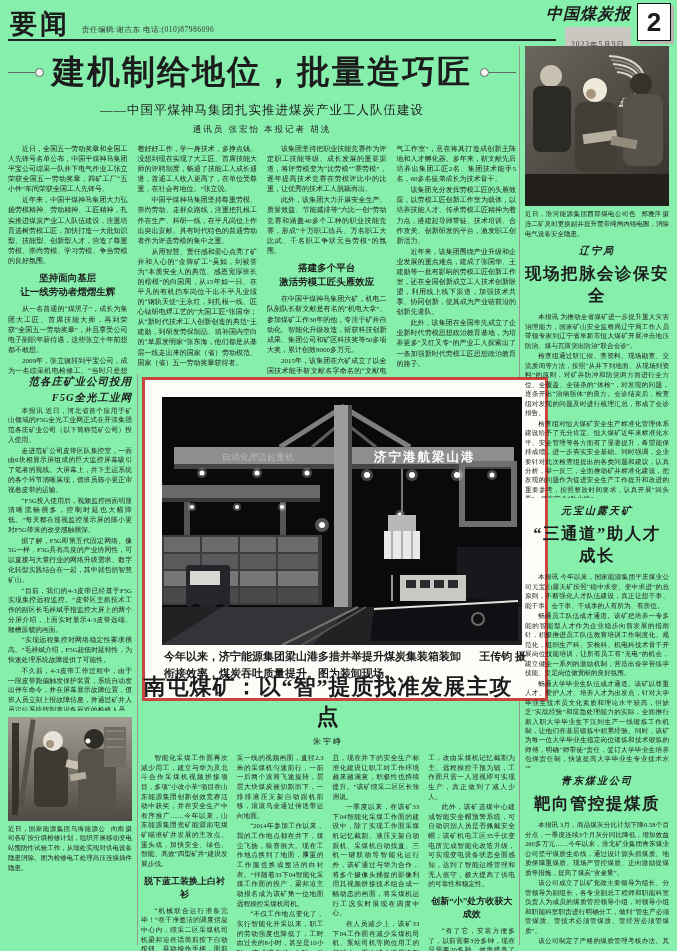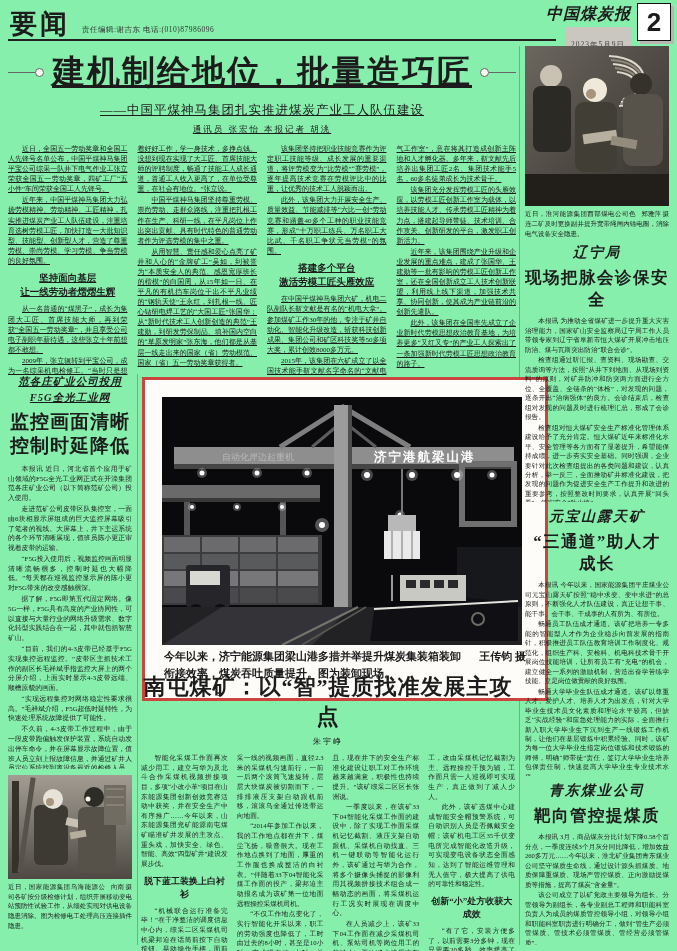--- a/index.html
+++ b/index.html
@@ -13,40 +13,40 @@
   .editor-line{position:absolute;left:82px;top:25px;font-size:7.5px;color:#333;letter-spacing:.5px;}
   .head-rule{position:absolute;left:8px;top:39px;width:548px;height:1.5px;background:#222;}
   .paper-block{position:absolute;right:46px;top:4px;text-align:right;}
   .paper-name{font-size:16px;font-weight:bold;font-style:italic;letter-spacing:1px;}
   .paper-date{font-size:7.5px;background:#c9c7c0;color:#444;padding:13px 6px;margin-top:2px;
         display:inline-block;letter-spacing:1px;}
   .page-num{position:absolute;right:6px;top:3px;width:32px;height:36px;border:1.5px solid #111;
         background:#fff;font-size:26px;font-weight:bold;text-align:center;line-height:36px;
         box-shadow:3px 3px 0 #b9b7b1;font-family:"Liberation Sans",sans-serif;}
   
-  .lead{position:absolute;left:8px;top:46px;width:508px;text-decoration:underline;}
+  .lead{position:absolute;left:8px;top:46px;width:508px;}
   .lead-headrow{display:flex;align-items:center;gap:8px;margin-top:4px;}
   .orn{flex:1;display:flex;align-items:center;}
   .orn .bar{flex:1;height:1px;background:#666;}
   .orn .dot{width:7px;height:7px;border:1px solid #666;border-radius:50%;background:#f8f7f2;}
   .lead-headline{font-size:33px;font-weight:bold;letter-spacing:2px;white-space:nowrap;}
   .lead-deck{text-align:center;font-size:12.5px;margin-top:7px;letter-spacing:1px;}
   .lead-byline{text-align:center;font-size:8.5px;margin-top:5px;color:#222;letter-spacing:2px;}
   .lead-body{margin-top:8px;height:238px;overflow:hidden;
         column-count:4;column-gap:10px;}
   
   .blk-p{font-size:7px;line-height:1.44;text-align:justify;text-indent:2em;margin:0 0 1px 0;}
   .blk-h{font-size:9.5px;font-weight:bold;text-align:center;line-height:1.45;margin:6px 0 5px 0;
         white-space:pre-line;text-indent:0;}
   
   .vrule-sidebar{position:absolute;left:519px;top:46px;width:1px;height:899px;background:#9a988f;}
   .vrule-left{position:absolute;left:137px;top:374px;width:1px;height:571px;background:#9a988f;}
   
   .leftcol{position:absolute;left:8px;top:374px;width:124px;}
-  .kicker{font-size:11px;text-align:center;letter-spacing:1px;font-weight:bold;font-style:italic;text-decoration:underline;}
+  .kicker{font-size:11px;text-align:right;letter-spacing:1px;font-weight:bold;font-style:italic;}
   .leftcol .kicker{font-size:10.5px;line-height:1.5;}
   .leftcol-headline{font-size:19px;font-weight:bold;text-align:center;line-height:1.3;
         letter-spacing:1px;margin:4px 0 5px 0;}
   .leftcol-body{height:305px;overflow:hidden;}
   .leftcol-body .blk-p{font-size:6.8px;}
   .left-photo{margin-top:6px;}
   .caption{font-size:6.5px;line-height:1.5;text-align:justify;margin-top:3px;}
   .caption .credit{float:right;padding-left:6px;}
   
   .center-photo{position:absolute;left:142px;top:377px;width:366px;height:284px;
@@ -58,21 +58,21 @@
   .bottom-article{position:absolute;left:141px;top:672px;width:374px;}
   .bottom-headline{font-size:22px;font-weight:bold;text-align:center;letter-spacing:1px;}
   .bottom-byline{text-align:center;font-size:8px;margin-top:4px;letter-spacing:2px;}
   .bottom-body{margin-top:6px;height:212px;overflow:hidden;column-count:4;column-gap:9px;}
   .bottom-body .blk-p{font-size:6.7px;}
   .bottom-body .blk-h{font-size:9px;}
   
   .sidebar{position:absolute;left:525px;top:46px;width:144px;height:899px;overflow:hidden;}
   .sidebar .caption{margin-bottom:6px;}
   .sb-article{margin-top:4px;}
-  .sb-kicker{font-size:14px;font-weight:bold;font-style:italic;text-align:center;letter-spacing:2px;
+  .sb-kicker{font-size:10px;font-weight:bold;font-style:italic;text-align:center;letter-spacing:2px;
         margin-top:6px;}
   .sb-headline{font-size:16.5px;font-weight:bold;text-align:center;letter-spacing:1.5px;
         margin:5px 0 5px 0;}
   .sb-body{overflow:hidden;}
   .sb-body .blk-p{font-size:6.6px;}
   svg{display:block;}
 </style>
 </head>
 <body>
 
@@ -123,24 +123,20 @@
         <div class="blk-p">此外，该集团在全国率先成立了企业新时代劳模思想政治教育基地，为培养更多“又红又专”的产业工人探索出了一条加强新时代劳模工匠思想政治教育的路子。</div>
       </div>
   </div>
 
   <div class="vrule-sidebar"></div>
   <div class="vrule-left"></div>
 
   <div class="leftcol">
     <div class="kicker">范各庄矿业公司投用</div>
     <div class="kicker">F5G全光工业网</div>
-    <div class="leftcol-headline">
-      <div>监控画面清晰</div>
-      <div>控制时延降低</div>
-    </div>
     <div class="leftcol-body">
         <div class="blk-p">本报讯  近日，河北省首个应用于矿山领域的F5G全光工业网正式在开滦集团范各庄矿业公司（以下简称范矿公司）投入使用。</div>
         <div class="blk-p">走进范矿公司皮带区队集控室，一面由6块相显示屏组成的巨大监控屏幕吸引了笔者的视线。大屏幕上，井下主运系统的各个环节清晰展现，值班员陈小更正审视着皮带的运输。</div>
         <div class="blk-p">“F5G投入使用后，视频监控画面明显清晰流畅很多，控制时延也大幅降低。”每天都在巡视监控显示屏的陈小更对F5G带来的改变感触很深。</div>
         <div class="blk-p">据了解，F5G即第五代固定网络。像5G一样，F5G具有高度的产业协同性，可以直接与大量行业的网络升级需求、数字化转型实践结合在一起，其中就包括智慧矿山。</div>
         <div class="blk-p">“目前，我们的4-3皮带已经基于F5G实现集控远程监控。”皮带区主抓技术工作的副区长毛祥斌手指监控大屏上的两个分屏介绍，上面实时显示4-3皮带远端、顺槽原貌的画面。</div>
         <div class="blk-p">“实现远程集控对网络稳定性要求很高。”毛祥斌介绍，F5G超低时延特性，为快速处理系统故障提供了可能性。</div>
         <div class="blk-p">不久前，4-3皮带工作过程中，由于一段皮带跑偏触发保护装置，系统自动发出停车命令，并在屏幕显示故障位置，值班人员立刻上报故障信息，并通过矿井人员定位系统找到离设备最近的检修人员，仅用10分钟就将故障处理完毕。</div>
       </div>
 

